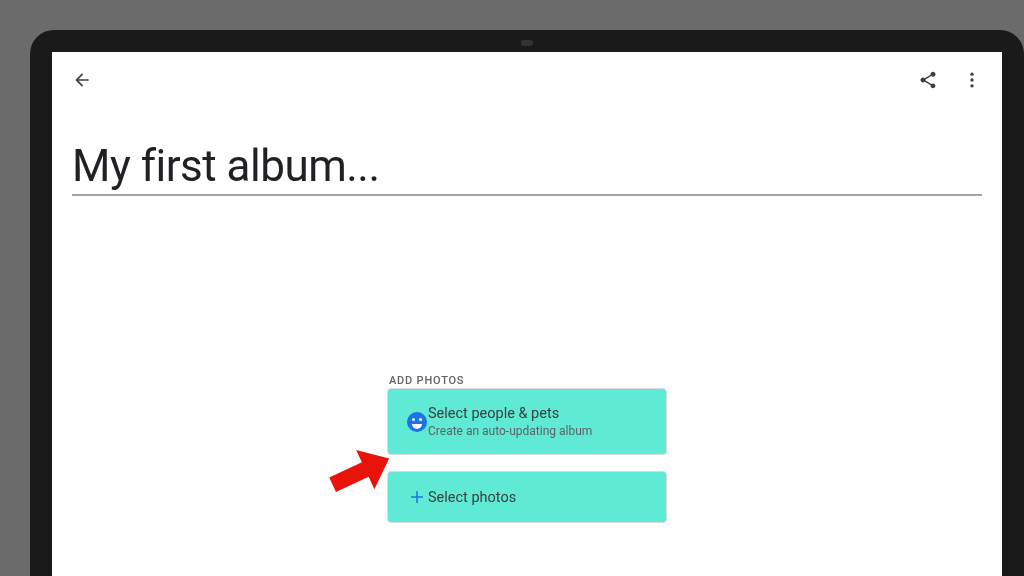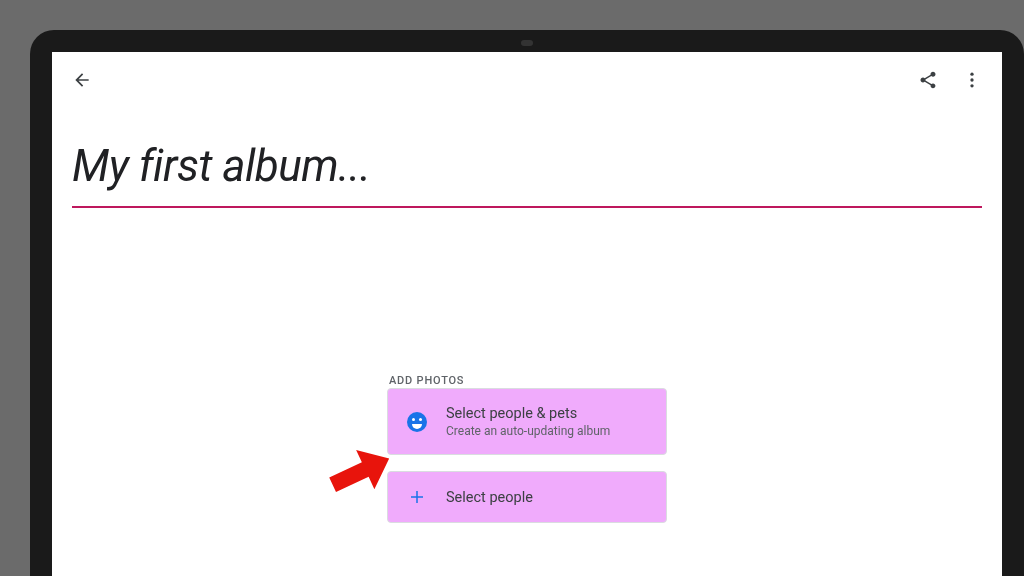--- a/index.html
+++ b/index.html
@@ -46,28 +46,27 @@
     
     .top-right { display: flex; align-items: center; gap: 24px; }
     
     .title-input-wrap {
       padding: 40px 20px 0 20px;
     }
     
     .title-input {
       width: 100%;
       border: none;
-      border-bottom: 2px solid #be185d;
+      border-bottom: 2px solid #a3a3a3;
       font-size: 44px;
       font-weight: 400;
       letter-spacing: -0.5px;
-      padding-bottom: 14px;
+      padding-bottom: 2px;
       outline: none;
       color: #202124;
-      font-style: italic;
     }
     
     .center-content {
       position: absolute;
       left: 50%;
       top: 322px;
       transform: translateX(-50%);
       width: 280px;
     }
     
@@ -79,24 +78,23 @@
       margin-bottom: 1px;
       padding-left: 2px;
     }
     
     .option {
       border: 1px solid #dadce0;
       border-radius: 4px;
       padding: 16px 18px;
       display: flex;
       align-items: center;
-      gap: 18px;
       margin-bottom: 16px;
       cursor: pointer;
-      background: #f0abfc;
+      background: #5eead4;
     }
     
     .option-icon { width: 22px; display: flex; align-items: center; justify-content: center; flex-shrink: 0; }
     
     .option-text { display: flex; flex-direction: column; gap: 2px; }
     .option-title { font-size: 14.5px; color: #3c4043; }
     .option-subtitle { font-size: 12px; color: #5f6368; }
     
     .face-icon {
       width: 20px; height: 20px; border-radius: 50%; background: #1a73e8; position: relative;
@@ -163,21 +161,21 @@
       </div>
 
       <div class="option">
         <div class="option-icon">
           <svg class="plus-svg" width="18" height="18" viewBox="0 0 24 24">
             <line x1="12" y1="4" x2="12" y2="20" stroke-width="2"></line>
             <line x1="4" y1="12" x2="20" y2="12" stroke-width="2"></line>
           </svg>
         </div>
         <div class="option-text">
-          <div class="option-title">Select people</div>
+          <div class="option-title">Select photos</div>
         </div>
       </div>
     </div>
 
     <div class="pointer-arrow">
       <svg width="80" height="80" viewBox="0 0 100 100">
         <path d="M 65 18 L 98 45 L 65 72 L 65 55 L 20 55 L 20 35 L 65 35 Z" fill="#e8140c" transform="rotate(-25 55 45)"></path>
       </svg>
     </div>
 

